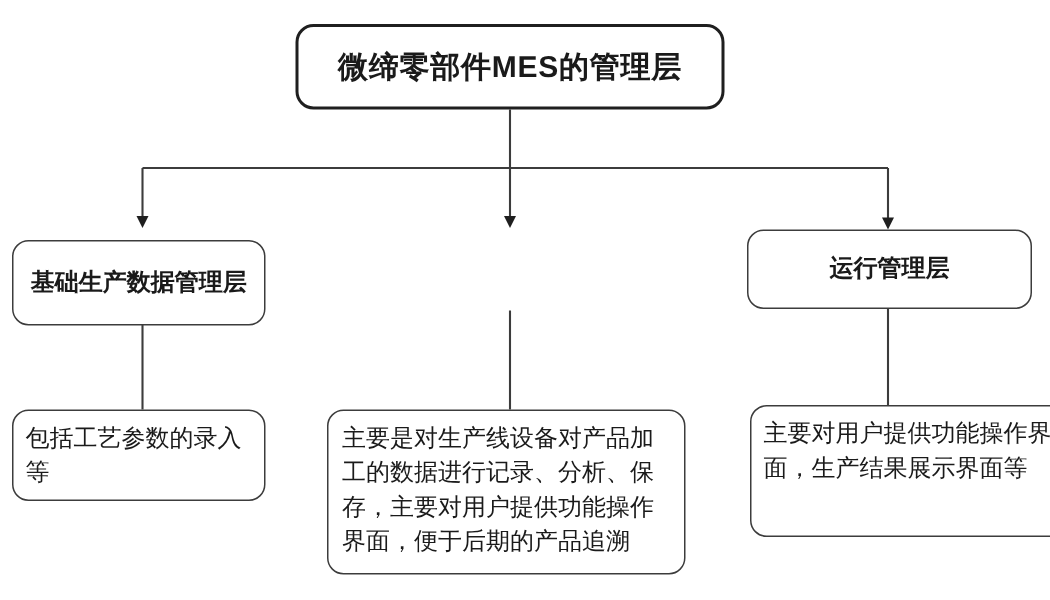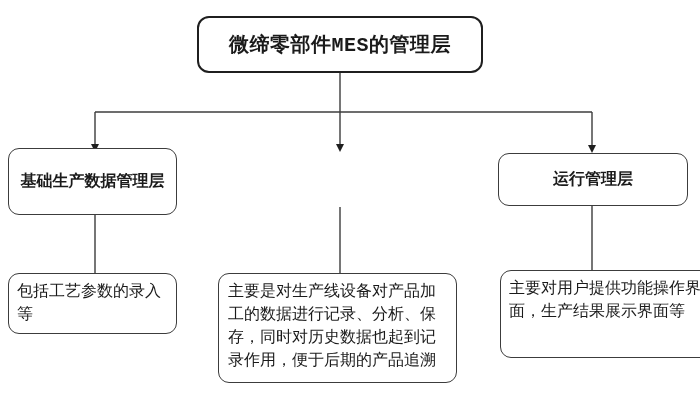--- a/index.html
+++ b/index.html
@@ -1,21 +1,21 @@
 <!DOCTYPE html>
 <html><head>
 <meta charset="utf-8">
 <style>
   html, body { margin: 0; padding: 0; background: #ffffff; }
   .canvas {
     position: relative;
     width: 700px;
     height: 400px;
     background: #ffffff;
-    font-family: Liberation Mono, monospace;
+    font-family: Liberation Sans, sans-serif;
     color: #1a1a1a;
     overflow: hidden;
     border-radius: 28px;
   }
   .connectors {
     position: absolute;
     left: 0; top: 0;
     width: 700px; height: 400px;
     pointer-events: none;
   }
@@ -34,21 +34,21 @@
   }
   .root-box {
     left: 197px; top: 16px; width: 286px; height: 57px;
     border: 2.5px solid #1f1f1f;
     border-radius: 12px;
     font-size: 20px;
     font-weight: bold;
     letter-spacing: 0.5px;
   }
   .layer-box {
-    top: 148px; height: 67px;
+    top: 160px; height: 57px;
     font-size: 16px;
     font-weight: bold;
   }
   .layer-left   { left: 8px;   width: 169px; }
   .layer-center { left: 220px; width: 236px; }
   .layer-right  { left: 498px; top: 153px; width: 190px; height: 53px; }
   .desc-box {
     font-size: 16px;
     line-height: 23px;
     padding: 7px 9px 4px 9px;
@@ -84,17 +84,17 @@
 
   <div class="box center root-box">微缔零部件MES的管理层</div>
 
   <div class="box center layer-box layer-left">基础生产数据管理层</div>
 
 
   <div class="box center layer-box layer-right">运行管理层</div>
 
   <div class="box desc-box desc-left">包括工艺参数的录入等</div>
 
-  <div class="box desc-box desc-center">主要是对生产线设备对产品加工的数据进行记录、分析、保存，同时对历史数据也起到记录作用，便于后期的产品追溯</div>
+  <div class="box desc-box desc-center">主要是对生产线设备对产品加工的数据进行记录、分析、保存，主要对用户提供功能操作界面，便于后期的产品追溯</div>
 
   <div class="box desc-box desc-right">主要对用户提供功能操作界面，生产结果展示界面等</div>
 
 </div>
 
 </body></html>

